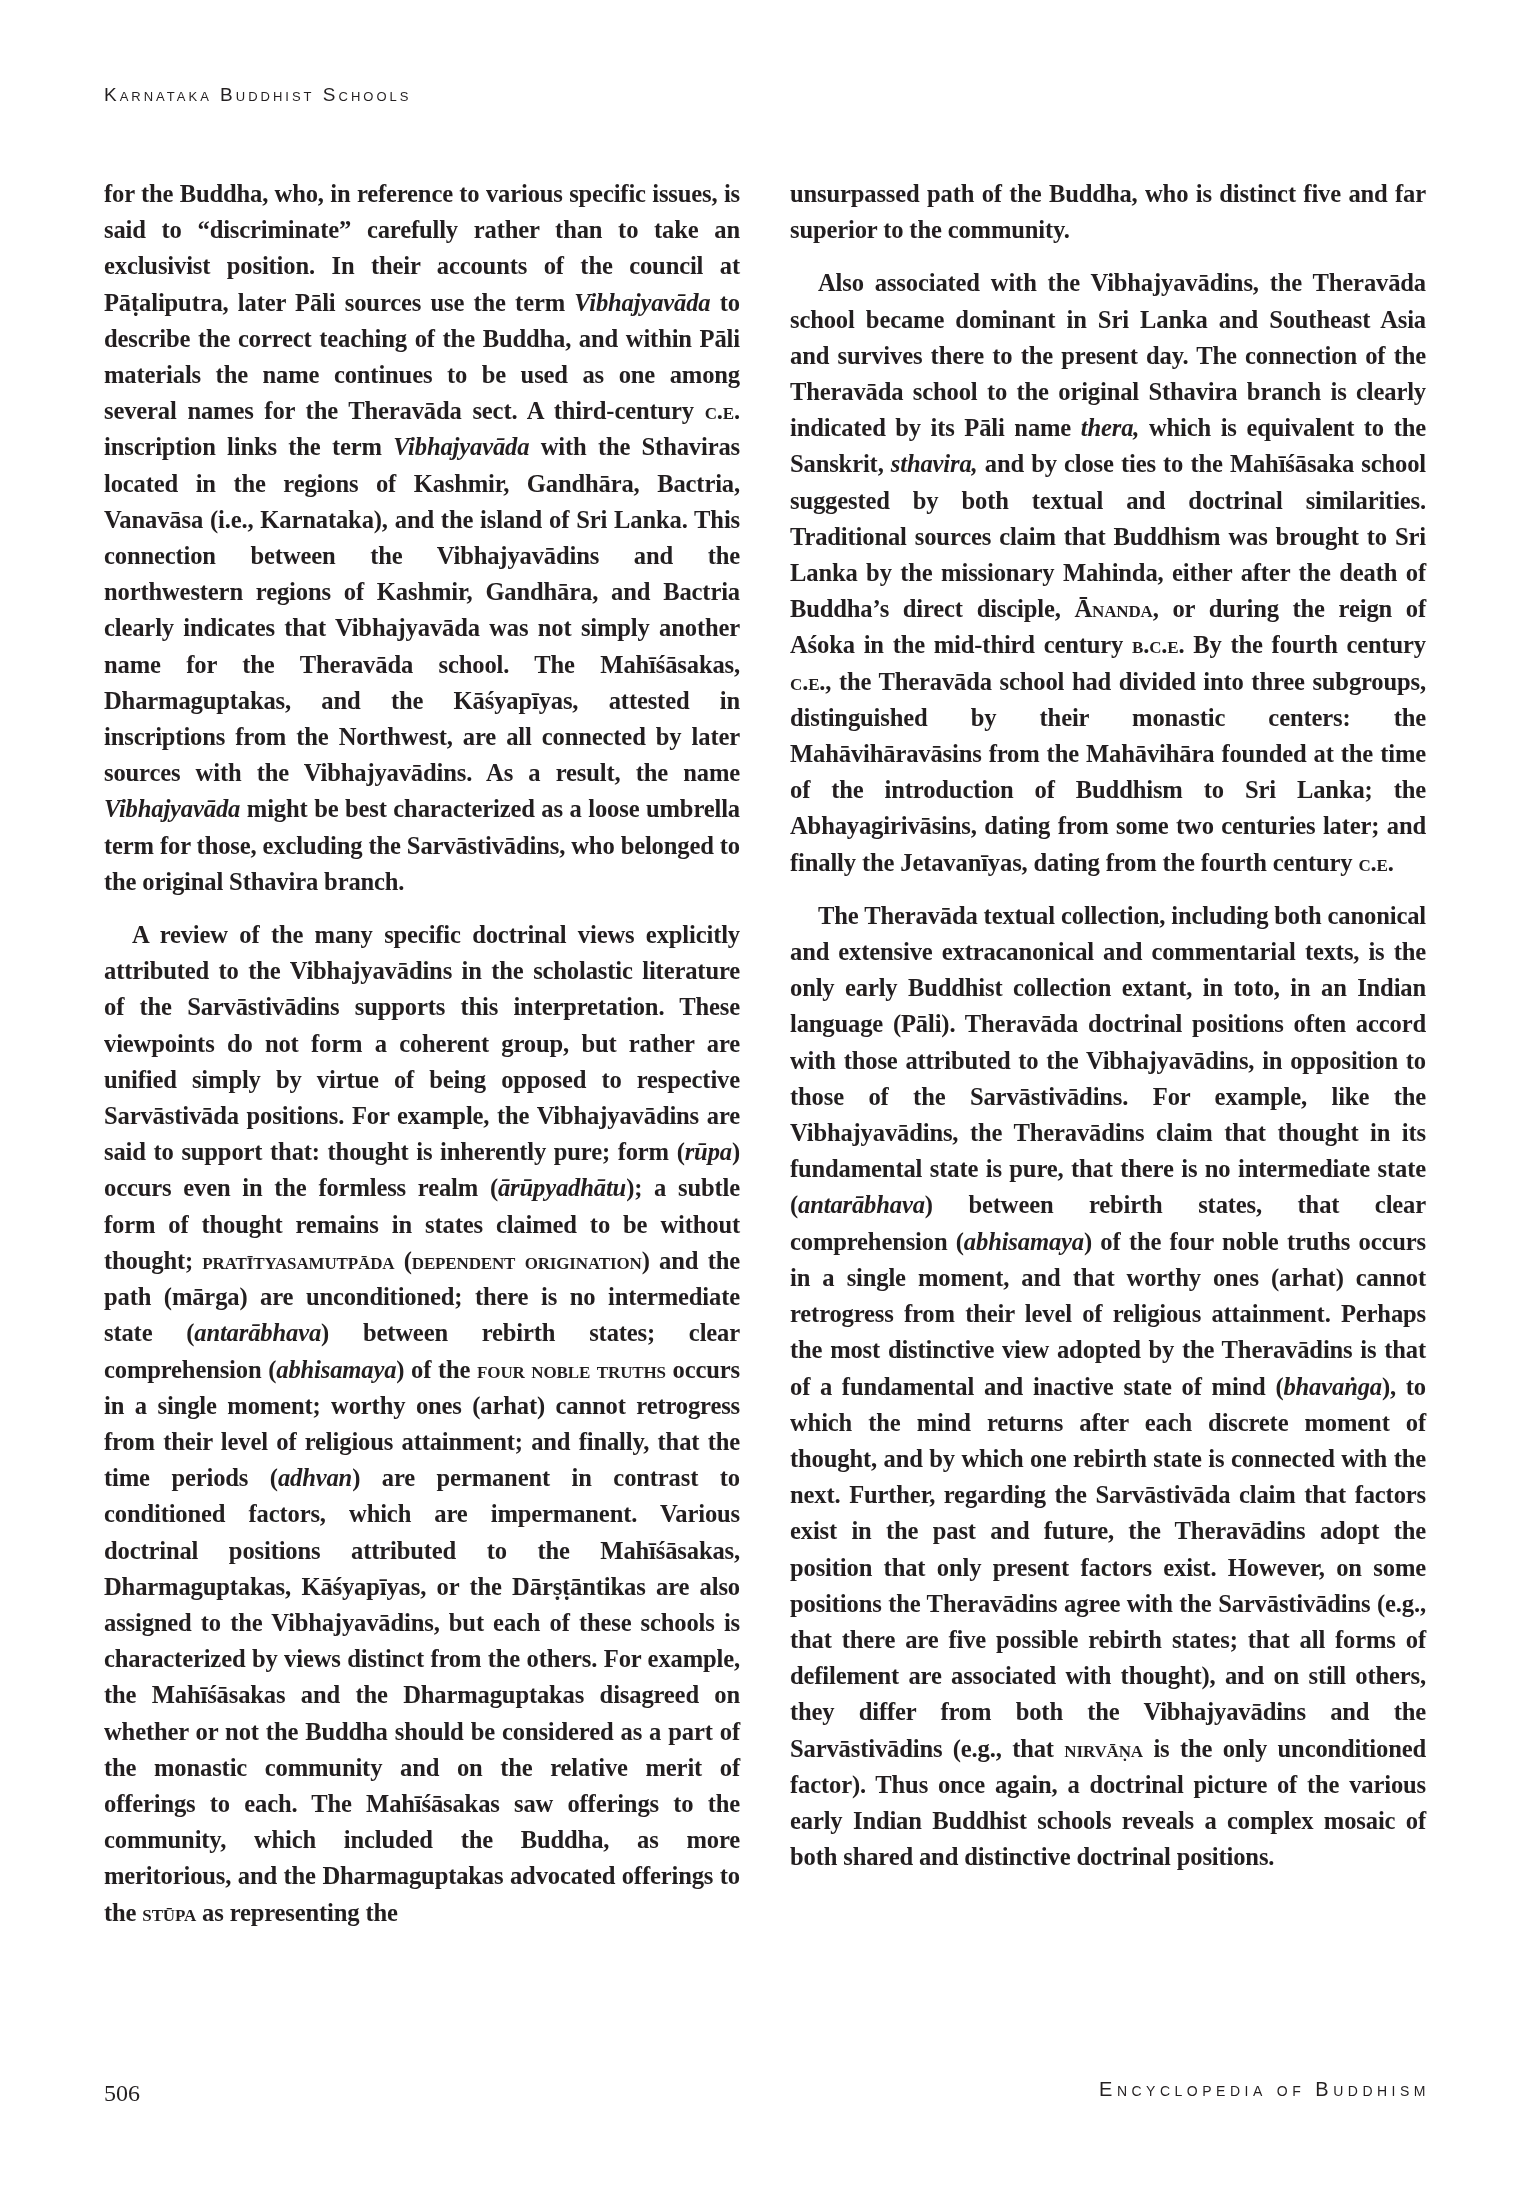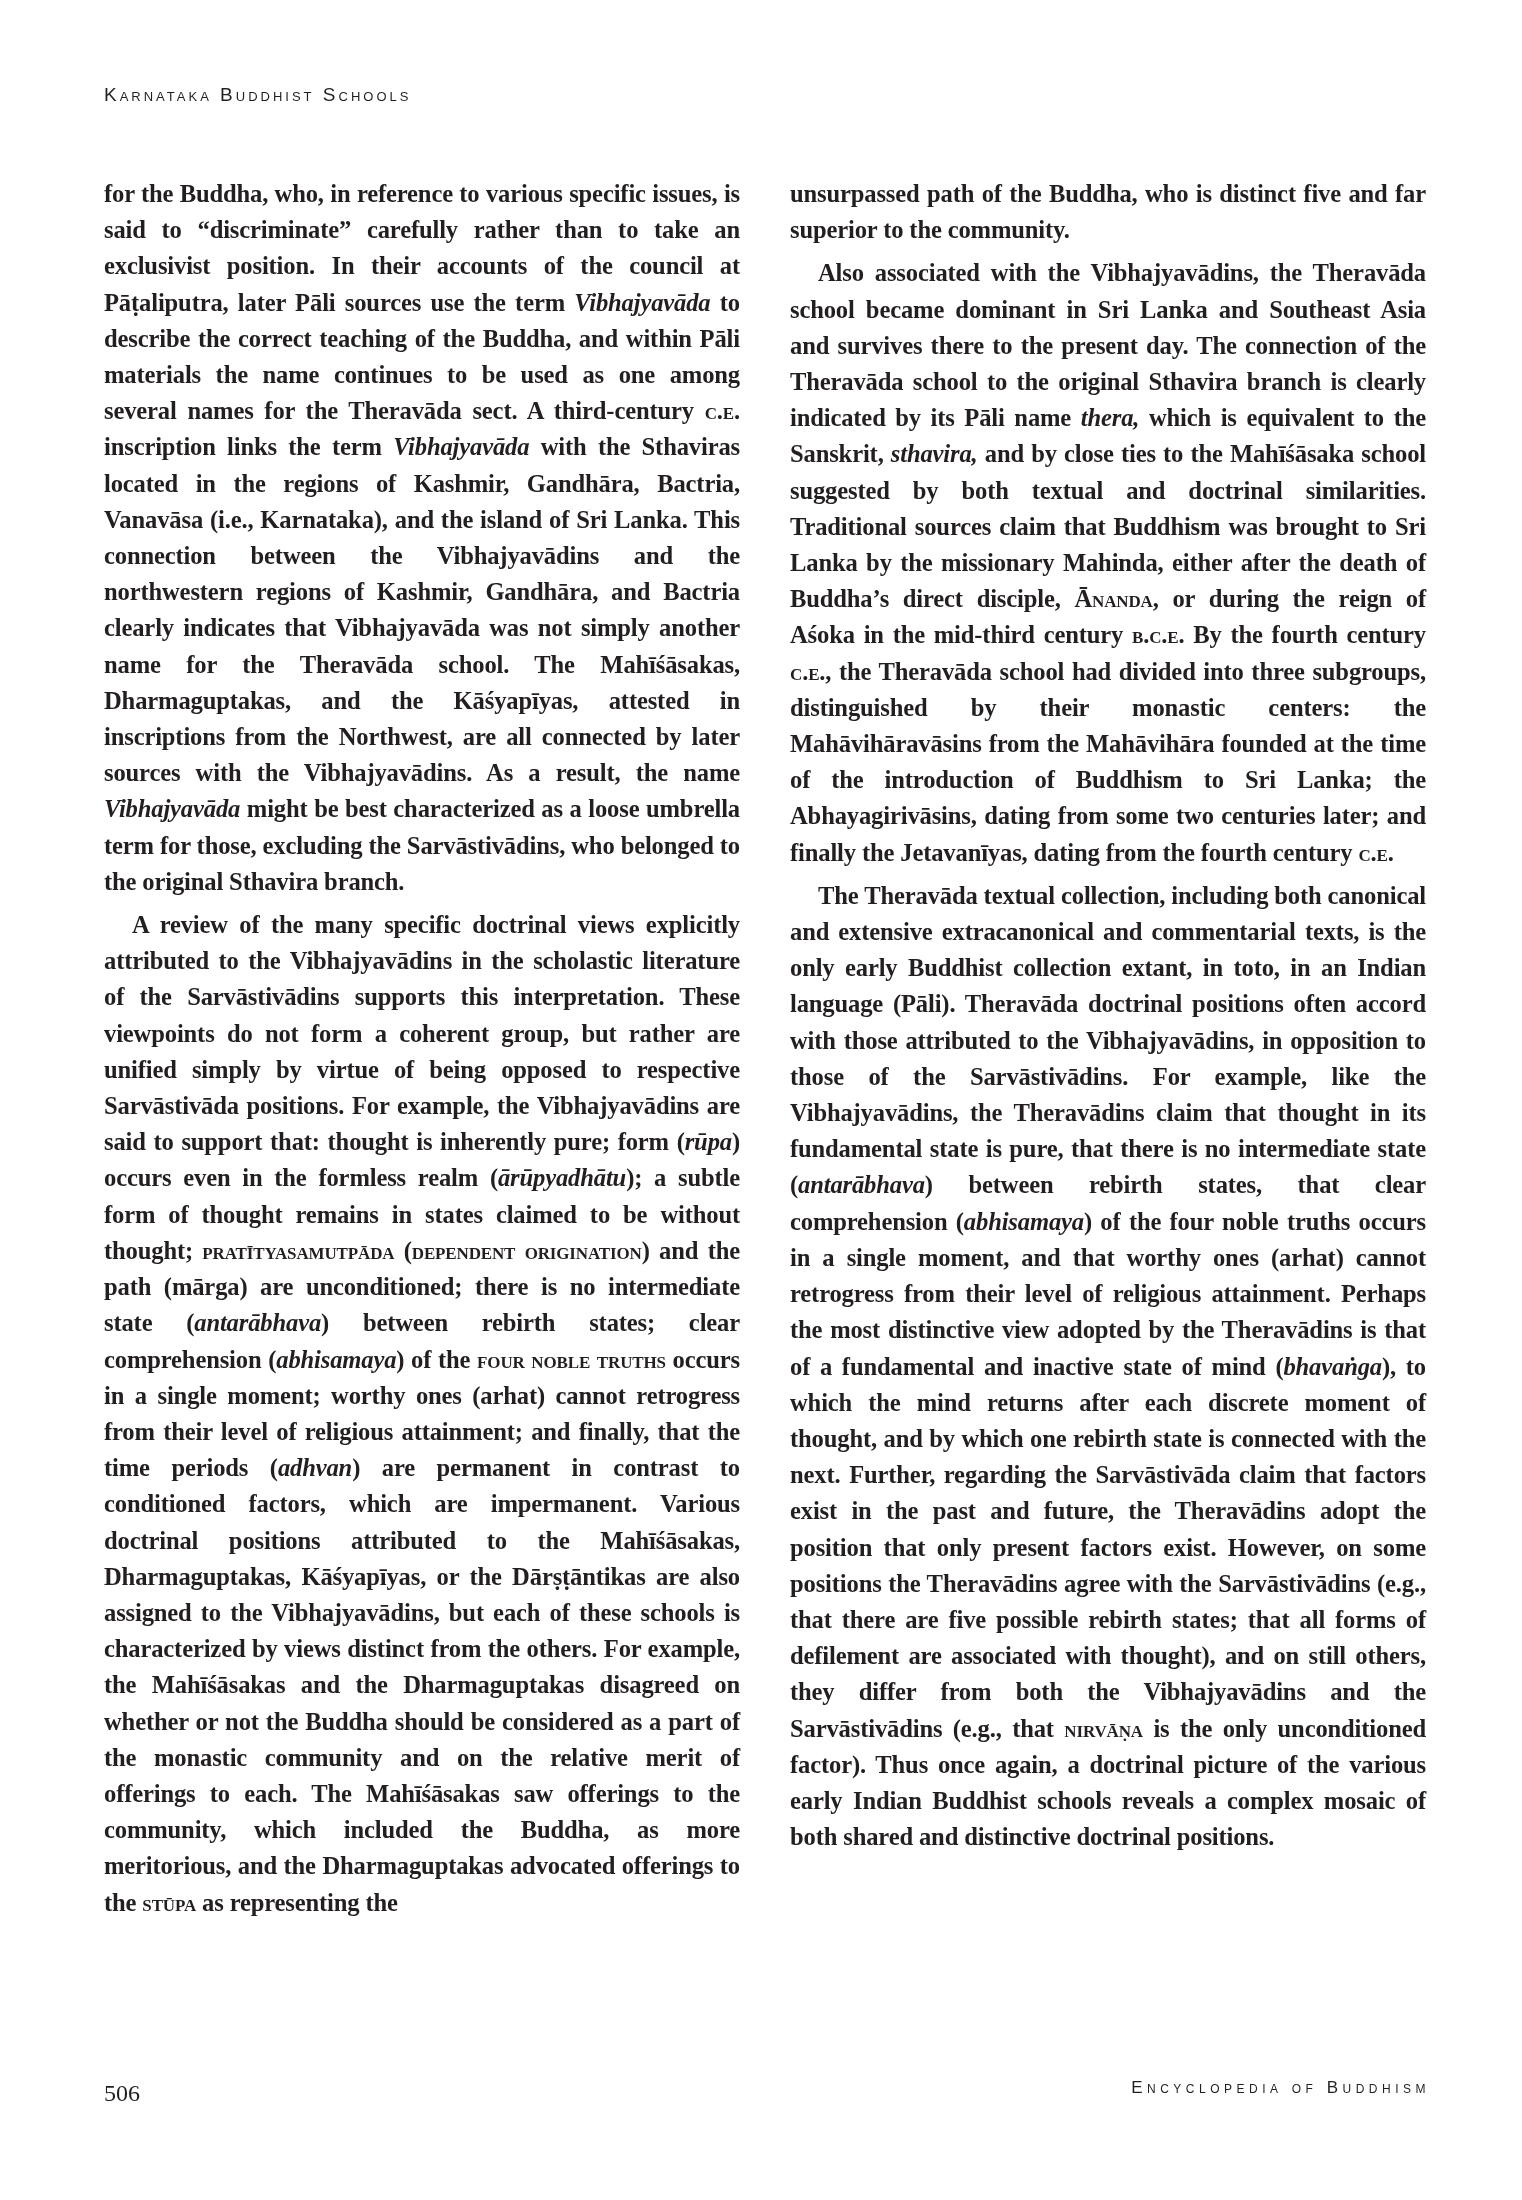--- a/index.html
+++ b/index.html
@@ -11,29 +11,29 @@
     }
     .col {
       position: absolute; top: 176px; width: 636px;
       font-family: "Liberation Serif", serif; font-size: 24.6px; line-height: 36.2px;
       text-align: justify; hyphens: manual; letter-spacing: -0.15px; font-weight: bold;
     }
     .col-left { left: 104px; }
     .col-right { left: 790px; }
     .col p { margin: 0; text-indent: 28px; }
     .col p.first { text-indent: 0; }
-    .col p + p { margin-top: 7px; }
+    .col p + p { margin-top: 17px; }
     .sc { font-variant: small-caps; }
     .page-number {
       position: absolute; left: 104px; top: 2080px;
       font-family: "Liberation Serif", serif; font-size: 24px;
     }
     .running-foot {
       position: absolute; right: 92px; top: 2078px;
-      font-family: "Liberation Sans", sans-serif; font-size: 17px;
+      font-family: "Liberation Sans", sans-serif; font-size: 20px;
       font-variant: small-caps; letter-spacing: 4.5px;
     }
   </style>
 </head>
 <body>
 
 <div class="running-head">Karnataka Buddhist Schools</div>
 
 <div class="col col-left">
   <p class="first"><span>for the Buddha, who, in reference to various specific issues, is said to “discriminate” carefully rather than to take an exclusivist position. In their accounts of the council at Pāṭaliputra, later Pāli sources use the term </span><i>Vibhajyavāda</i><span> to describe the correct teaching of the Buddha, and within Pāli materials the name continues to be used as one among several names for the Theravāda sect. A third-century </span><span class="sc">c.e.</span><span> inscription links the term </span><i>Vibhajyavāda</i><span> with the Sthaviras located in the regions of Kashmir, Gandhāra, Bactria, Vanavāsa (i.e., Karnataka), and the island of Sri Lanka. This connection between the Vibhajyavādins and the northwestern regions of Kashmir, Gandhāra, and Bactria clearly indicates that Vibhajyavāda was not simply another name for the Theravāda school. The Mahīśāsakas, Dharmaguptakas, and the Kāśyapīyas, attested in inscriptions from the Northwest, are all connected by later sources with the Vibhajyavādins. As a result, the name </span><i>Vibhajyavāda</i><span> might be best characterized as a loose umbrella term for those, excluding the Sarvāstivādins, who belonged to the original Sthavira branch.</span></p>

